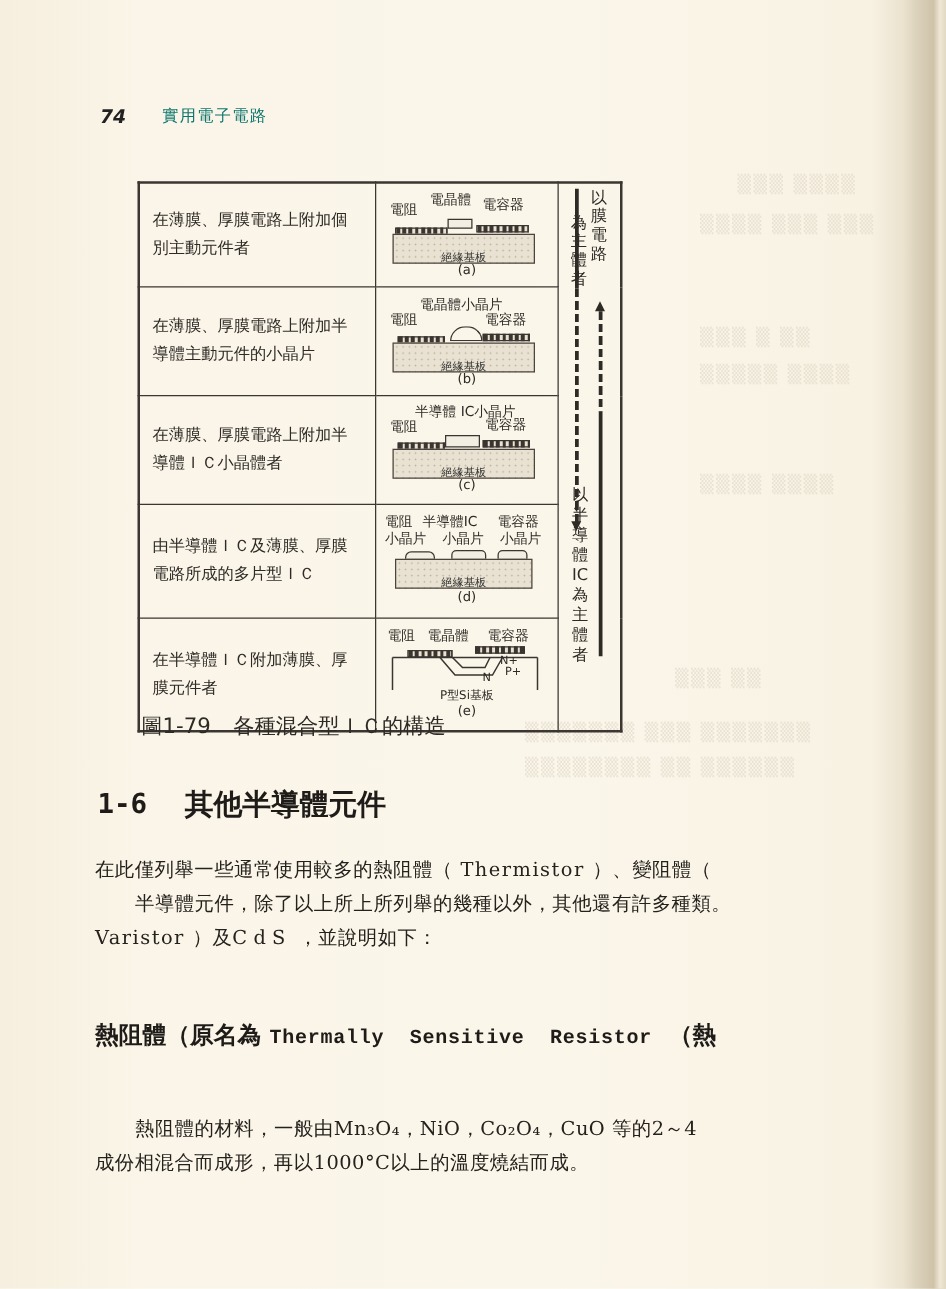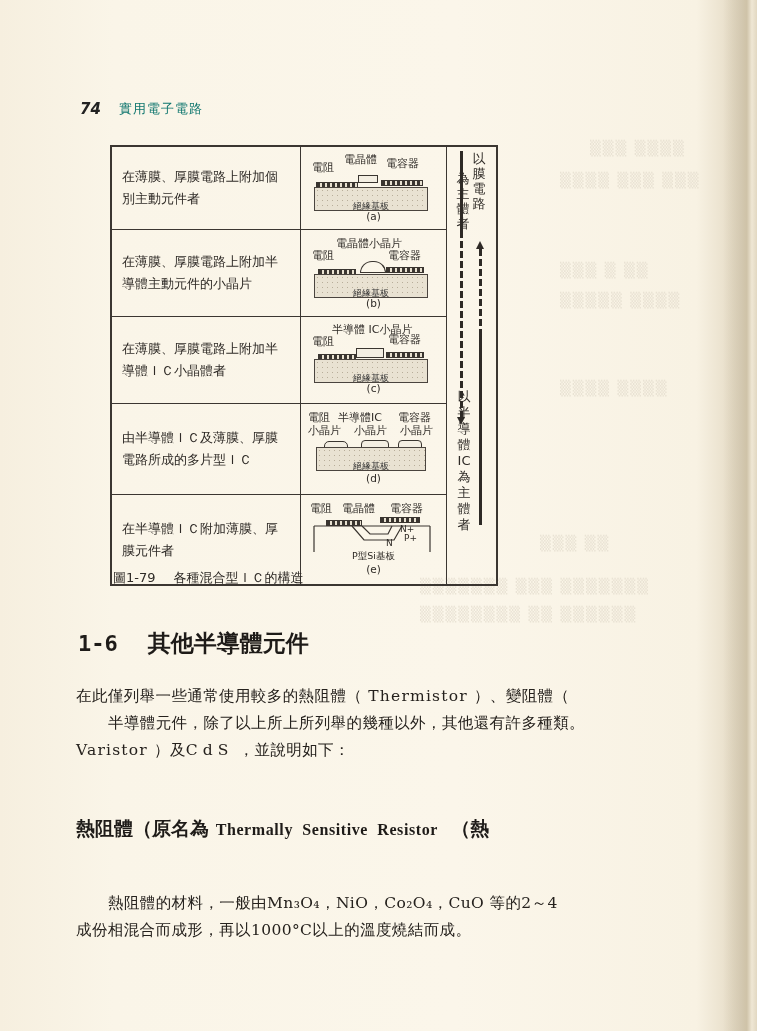--- a/index.html
+++ b/index.html
@@ -8,21 +8,21 @@
     background: linear-gradient(90deg, #f6efdf 0%, #faf5e8 15%, #fbf6ea 60%, #f8f2e3 92%, #e9e0cc 96%, #d8cdb6 100%);
     font-family: "DejaVu Serif", serif;
     color:#2a2622;
   }
   .spine {
     position:absolute; top:0; right:0; width:34px; height:1031px;
     background: linear-gradient(90deg, rgba(210,198,172,0) 0%, rgba(200,188,162,0.55) 55%, #cfc3a8 70%, #efe7d5 85%, #e2d8c2 100%);
   }
   .ghost { position:absolute; color:#e3dccd; font-family:"DejaVu Sans", sans-serif; font-size:14px; letter-spacing:2px; opacity:.7; }
 
-  .header { position:absolute; left:80px; top:100px; display:flex; align-items:center; gap:18px; }
+  .header { position:absolute; left:80px; top:84px; display:flex; align-items:center; gap:29px; }
   .page-num { font-family:"DejaVu Sans", sans-serif; font-weight:bold; font-style:italic; font-size:15px; color:#222; }
   .running-title { font-size:13px; color:#0f766e; letter-spacing:1px; }
 
   table.fig {
     position:absolute; left:110px; top:145px; width:388px; height:383px;
     border-collapse:collapse; border:2px solid #3b3631;
     font-family:"DejaVu Sans", sans-serif;
   }
   table.fig td { border:1.5px solid #3b3631; vertical-align:middle; padding:5px; }
   td.desc { width:190px; padding:0 10px !important; font-size:13px; line-height:22px; color:#2e2a26; }
@@ -37,30 +37,30 @@
   .film { position:absolute; height:4px; background: repeating-linear-gradient(90deg,#3a3530 0 3px,#e9e2d2 3px 5px); border:1px solid #3a3530; }
   .chip { position:absolute; border:1.2px solid #3a3530; background:#f3eee2; }
 
   .vtext { position:absolute; font-size:13px; line-height:15px; width:16px; text-align:center; color:#2e2a26; font-family:"DejaVu Sans", sans-serif; }
   .vline { position:absolute; width:2.5px; background:#2e2a26; }
   .vdash { position:absolute; width:2.5px; background: repeating-linear-gradient(180deg,#2e2a26 0 7px, transparent 7px 10px); }
   .arrow-up, .arrow-down { position:absolute; width:0; height:0; border-left:4px solid transparent; border-right:4px solid transparent; }
   .arrow-up { border-bottom:8px solid #2e2a26; }
   .arrow-down { border-top:8px solid #2e2a26; }
 
-  .caption { position:absolute; left:113px; top:569px; font-size:13px; color:#2e2a26; font-family:"DejaVu Sans", sans-serif; }
+  .caption { position:absolute; left:113px; top:569px; font-size:17px; color:#2e2a26; font-family:"DejaVu Sans", sans-serif; }
   .caption .num { margin-right:18px; }
 
   .section { position:absolute; left:78px; top:628px; display:flex; gap:30px; align-items:center; font-family:"DejaVu Sans", sans-serif; font-weight:bold; font-size:23px; color:#1e1b18; }
   .section .num { font-family:"DejaVu Sans Mono", monospace; font-weight:bold; font-size:22px; }
 
   .para { position:absolute; left:76px; width:580px; font-size:15.5px; line-height:27px; color:#25211d; letter-spacing:0.4px; }
   .para .latin { font-family:"DejaVu Serif", serif; letter-spacing:1.2px; }
   .sub-heading { position:absolute; left:76px; top:813px; width:600px; font-family:"DejaVu Sans", sans-serif; font-weight:bold; font-size:19px; line-height:30px; color:#1e1b18; }
-  .sub-heading .latin { font-family:Liberation Serif, serif; font-size:16px; letter-spacing:0.6px;text-align:center; }
+  .sub-heading .latin { font-family:Liberation Mono, monospace; font-size:16px; letter-spacing:0.6px;text-align:center; }
 </style>
 </head>
 <body>
 
 <div class="spine"></div>
 
 <div class="ghost" style="left:590px;top:140px;">▒▒▒ ▒▒▒▒</div>
 <div class="ghost" style="left:560px;top:172px;">▒▒▒▒ ▒▒▒ ▒▒▒</div>
 <div class="ghost" style="left:560px;top:262px;">▒▒▒ ▒ ▒▒</div>
 <div class="ghost" style="left:560px;top:292px;">▒▒▒▒▒ ▒▒▒▒</div>

